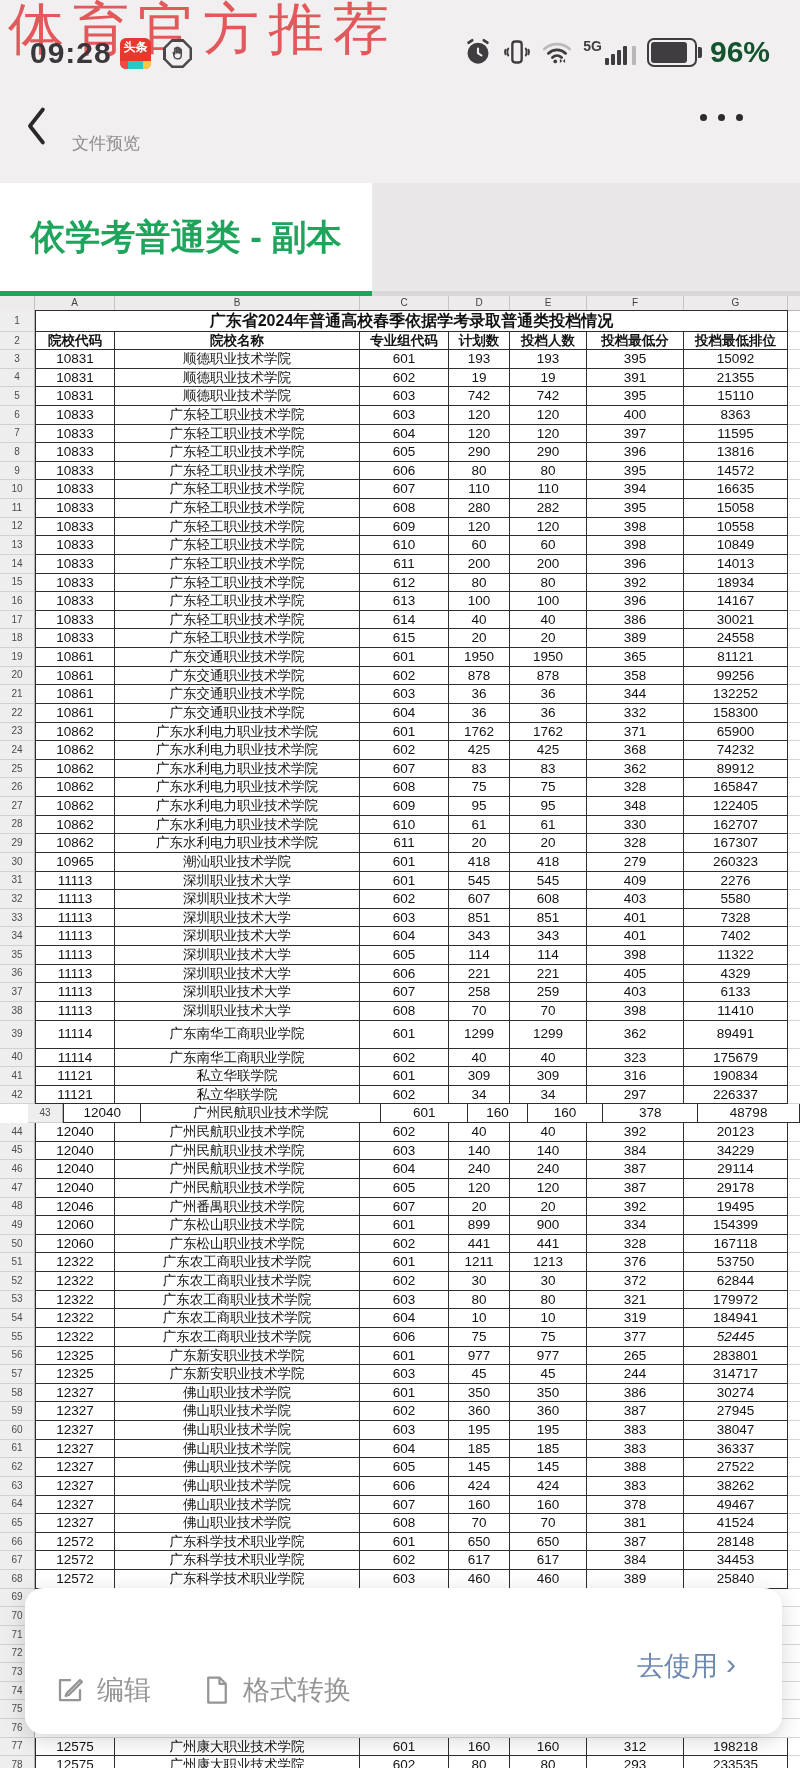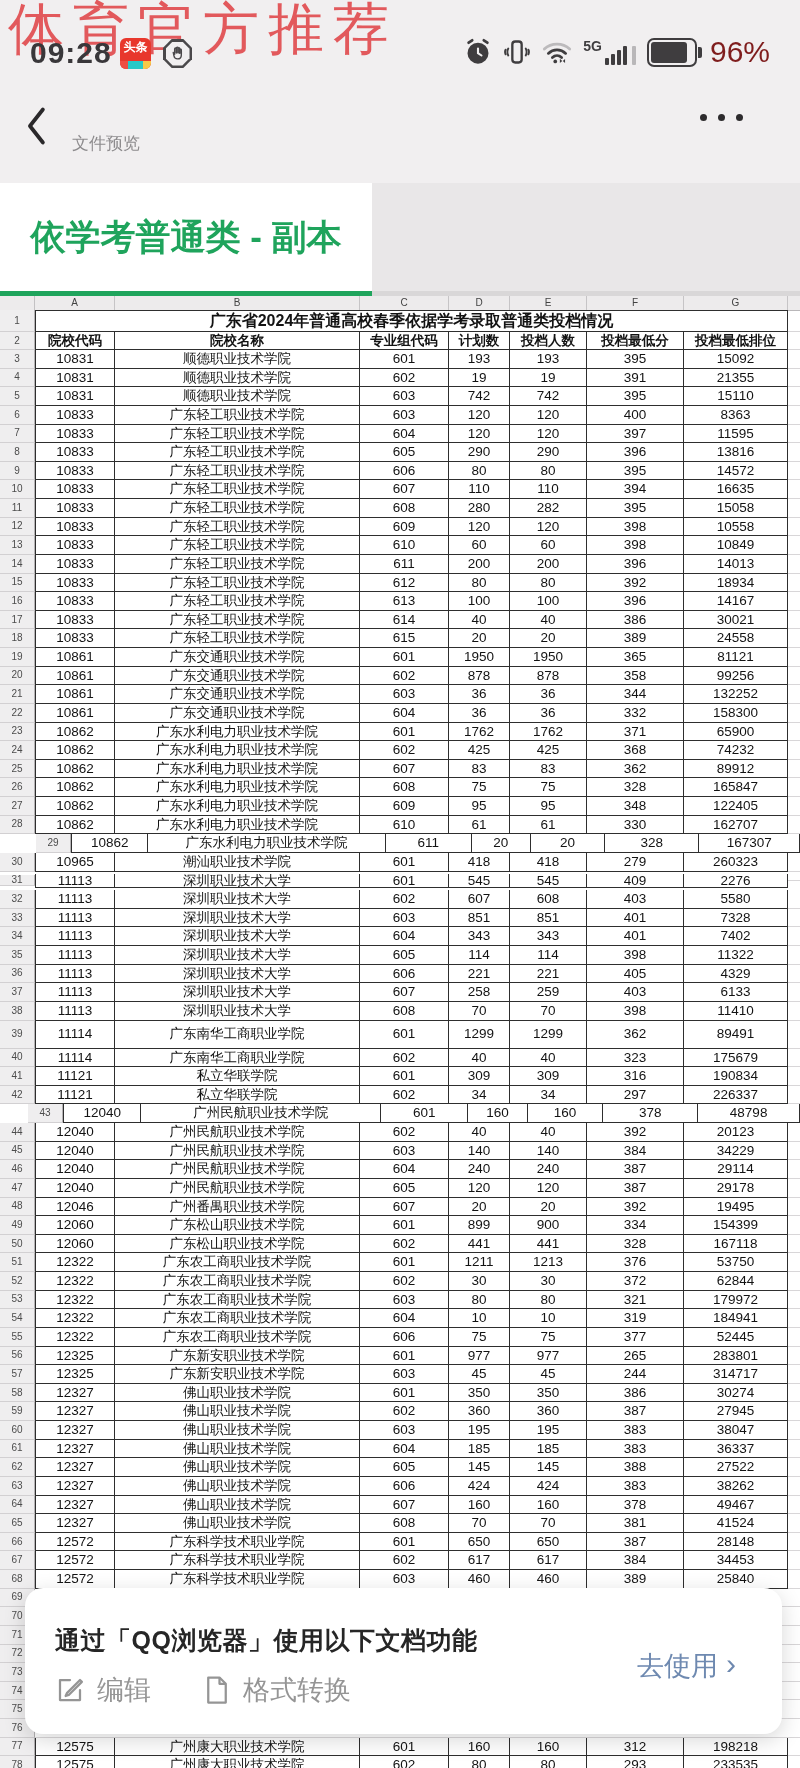--- a/index.html
+++ b/index.html
@@ -27,21 +27,21 @@
   #sb-right{right:30px;top:0;height:48px;display:flex;align-items:center;gap:11px;position:absolute;}
   .sb-ic{color:#3f3d3f;display:block;}
   #fiveg{display:flex;align-items:flex-end;gap:1px;}
   #fiveg .lbl{font-size:14px;font-weight:bold;color:#3f3d3f;line-height:1;margin-bottom:12px;}
   .bars{display:flex;align-items:flex-end;gap:2px;margin-left:2px;}
   .bars i{display:block;width:4px;background:#3f3d3f;border-radius:1px;}
   .bar2{width:4px;height:19px;background:#b9b7b9;border-radius:1px;margin-left:4px;}
   #battery{width:46px;height:25px;border:2.5px solid #3f3d3f;border-radius:7px;position:relative;}
   #battery .fill{position:absolute;left:2px;top:2px;bottom:2px;width:36px;background:#3f3d3f;border-radius:3px;}
   #battery .nub{position:absolute;right:-7px;top:7px;width:4px;height:11px;background:#3f3d3f;border-radius:0 2px 2px 0;}
-  #battpct{font-size:30px;font-weight:normal;color:#7f1d1d;margin-left:2px;}
+  #battpct{font-size:30px;font-weight:bold;color:#14532d;margin-left:2px;}
 
   
   #navbar{left:0;top:84px;width:800px;height:82px;z-index:4;}
   #back{left:22px;top:22px;width:30px;height:40px;cursor:pointer;}
   #navtitle{left:70px;top:10px;font-size:27px;font-weight:bold;color:#1f1d1f;white-space:nowrap;}
   #navsub{left:72px;top:48px;font-size:17px;color:#8d8b8d;}
   #menu-dots{left:700px;top:30px;display:flex;gap:11px;cursor:pointer;}
   #menu-dots i{width:7px;height:7px;border-radius:50%;background:#2d2b2d;display:block;}
 
   
@@ -467,21 +467,21 @@
         <div class="rn">28</div>
         <div class="cell first" style="width: 80px;">10862</div>
         <div class="cell" style="width: 245px;">广东水利电力职业技术学院</div>
         <div class="cell" style="width: 89px;">610</div>
         <div class="cell" style="width: 61px;">61</div>
         <div class="cell" style="width: 77px;">61</div>
         <div class="cell" style="width: 97px;">330</div>
         <div class="cell" style="width: 104px;">162707</div>
         <div class="filler"></div>
       </div>
-      <div class="row" style="height: 18.63px; padding-left: 36px;">
+      <div class="row" style="height: 18.63px;">
         <div class="rn">29</div>
         <div class="cell first" style="width: 80px;">10862</div>
         <div class="cell" style="width: 245px;">广东水利电力职业技术学院</div>
         <div class="cell" style="width: 89px;">611</div>
         <div class="cell" style="width: 61px;">20</div>
         <div class="cell" style="width: 77px;">20</div>
         <div class="cell" style="width: 97px;">328</div>
         <div class="cell" style="width: 104px;">167307</div>
         <div class="filler"></div>
       </div>
@@ -489,21 +489,21 @@
         <div class="rn">30</div>
         <div class="cell first" style="width: 80px;">10965</div>
         <div class="cell" style="width: 245px;">潮汕职业技术学院</div>
         <div class="cell" style="width: 89px;">601</div>
         <div class="cell" style="width: 61px;">418</div>
         <div class="cell" style="width: 77px;">418</div>
         <div class="cell" style="width: 97px;">279</div>
         <div class="cell" style="width: 104px;">260323</div>
         <div class="filler"></div>
       </div>
-      <div class="row" style="height: 18.63px; align-items: center;">
+      <div class="row" style="height: 18.63px;">
         <div class="rn">31</div>
         <div class="cell first" style="width: 80px;">11113</div>
         <div class="cell" style="width: 245px;">深圳职业技术大学</div>
         <div class="cell" style="width: 89px;">601</div>
         <div class="cell" style="width: 61px;">545</div>
         <div class="cell" style="width: 77px;">545</div>
         <div class="cell" style="width: 97px;">409</div>
         <div class="cell" style="width: 104px;">2276</div>
         <div class="filler"></div>
       </div>
@@ -761,21 +761,21 @@
         <div class="filler"></div>
       </div>
       <div class="row" style="height: 18.63px;">
         <div class="rn">55</div>
         <div class="cell first" style="width: 80px;">12322</div>
         <div class="cell" style="width: 245px;">广东农工商职业技术学院</div>
         <div class="cell" style="width: 89px;">606</div>
         <div class="cell" style="width: 61px;">75</div>
         <div class="cell" style="width: 77px;">75</div>
         <div class="cell" style="width: 97px;">377</div>
-        <div class="cell" style="width: 104px;">52445</div>
+        <div class="cell" style="width: 104px; font-style: italic;">52445</div>
         <div class="filler"></div>
       </div>
       <div class="row" style="height: 18.63px;">
         <div class="rn">56</div>
         <div class="cell first" style="width: 80px;">12325</div>
         <div class="cell" style="width: 245px;">广东新安职业技术学院</div>
         <div class="cell" style="width: 89px;">601</div>
         <div class="cell" style="width: 61px;">977</div>
         <div class="cell" style="width: 77px;">977</div>
         <div class="cell" style="width: 97px;">265</div>
@@ -973,21 +973,20 @@
         <div class="cell" style="width: 61px;">80</div>
         <div class="cell" style="width: 77px;">80</div>
         <div class="cell" style="width: 97px;">293</div>
         <div class="cell" style="width: 104px;">233535</div>
         <div class="filler"></div>
       </div>
     </div>
 </div>
 
 <div id="card" class="abs">
-  <div id="card-title" class="abs">通过「QQ浏览器」使用以下文档功能</div>
   <div id="card-action" class="abs" style="color: rgb(110, 137, 176);">
     <span>去使用</span>
     <span class="chev">›</span>
   </div>
   <div id="item-edit" class="card-item">
     <svg width="30" height="30" viewBox="0 0 24 24" fill="none" stroke="#959595" stroke-width="1.8" stroke-linecap="round" stroke-linejoin="round">
       <path d="M12 4H4v16h16v-8"></path>
         <path d="M9.5 14.5L20 4l1.5 1.5L11 16l-2.5.8z"></path>
     </svg>
     <span>编辑</span>

